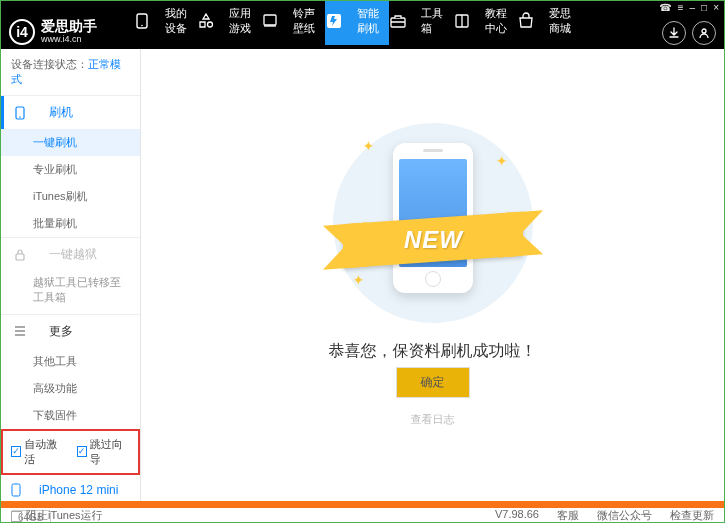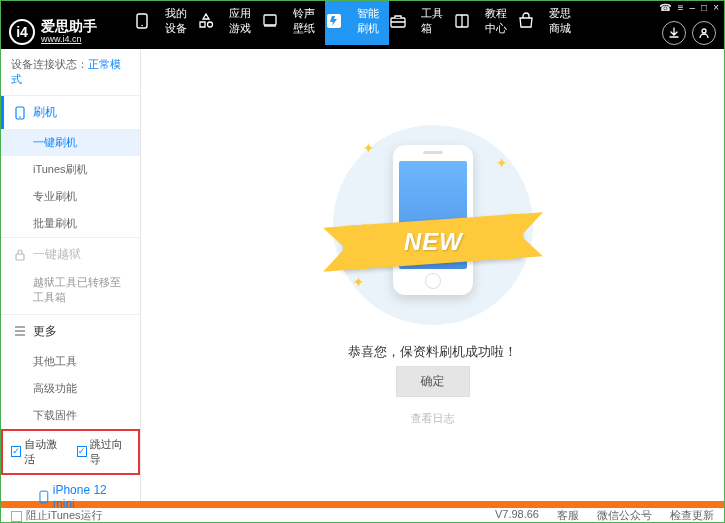--- a/index.html
+++ b/index.html
@@ -2,62 +2,62 @@
 <html><head>
 <meta charset="utf-8">
 <style>
 * { margin: 0; padding: 0; box-sizing: border-box; }
 body { font-family: "Microsoft YaHei", Arial, sans-serif; font-size: 12px; background: #fff; width: 725px; height: 523px; border: 1px solid #4caf50; overflow: hidden; }
 .titlebar { background: #000000; color: #fff; height: 48px; display: flex; align-items: flex-end; padding: 4px 8px; }
 .logo { display: flex; align-items: center; gap: 6px; width: 124px; }
 .logo-icon { width: 26px; height: 26px; border: 2px solid #fff; border-radius: 50%; display: flex; align-items: center; justify-content: center; font-weight: bold; font-size: 14px; }
 .logo-text { display: flex; flex-direction: column; line-height: 1.1; }
 .logo-name { font-size: 14px; font-weight: bold; }
-.logo-url { font-size: 9px; opacity: 0.9; text-decoration: underline; }
+.logo-url { font-size: 9px; opacity: 0.9; }
 .nav { display: flex; flex: 1; }
 .nav-item { width: 64px; height: 48px; display: flex; flex-direction: row; align-items: center; justify-content: center; gap: 14px; font-size: 11px; cursor: pointer; }
 .nav-item.active { background: #2196f3; }
 .nav-icon { width: 18px; height: 18px; display: flex; align-items: center; justify-content: center; }
 .titlebar-right { display: flex; align-items: center; gap: 6px; }
 .circ-btn { width: 24px; height: 24px; border: 1.5px solid rgba(255,255,255,0.7); border-radius: 50%; display: flex; align-items: center; justify-content: center; cursor: pointer; }
 .win-controls { position: absolute; top: 2px; right: 6px; display: flex; gap: 6px; font-size: 10px; color: #fff; }
 .win-btn { cursor: pointer; opacity: 0.9; }
 .body-area { display: flex; height: 452px; }
 .sidebar { width: 140px; border-right: 1px solid #e5e5e5; display: flex; flex-direction: column; }
 .conn-status { padding: 8px 10px; font-size: 11px; color: #666; }
 .conn-status .mode { color: #0a84ff; }
 .side-section { border-top: 1px solid #eee; }
-.side-head { display: flex; align-items: center; gap: 6px; padding: 8px 12px; color: #333; font-size: 12px; }
+.side-head { display: flex; align-items: center; gap: 22px; padding: 8px 12px; color: #333; font-size: 12px; }
 .side-head.active { border-left: 3px solid #0a84ff; color: #0a84ff; padding-left: 9px; }
 .side-head.locked { color: #bbb; }
 .side-sub { padding: 6px 12px 6px 32px; color: #666; font-size: 11px; cursor: pointer; }
 .side-sub.active { background: #e8f3ff; color: #0a84ff; }
 .side-note { padding: 4px 12px 8px 32px; color: #999; font-size: 11px; line-height: 1.4; }
 .checkbox-row { border: 2px solid #e53935; padding: 6px 8px; display: flex; gap: 12px; font-size: 11px; color: #444; }
 .cb { display: flex; align-items: center; gap: 3px; }
 .cb-box { width: 11px; height: 11px; border: 1px solid #0a84ff; display: flex; align-items: center; justify-content: center; color: #0a84ff; font-size: 9px; line-height: 1; }
 .device-block { padding: 8px 10px; }
-.device-name { color: #0a84ff; font-size: 12px; display: flex; align-items: center; gap: 4px; margin-left: 28px; }
+.device-name { color: #0a84ff; font-size: 12px; display: flex; align-items: center; gap: 18px; }
 .storage-badge { display: inline-block; border: 1px solid #ccc; border-radius: 2px; padding: 1px 6px; font-size: 10px; color: #888; margin-top: 13px; }
 .device-sub { font-size: 10px; color: #999; margin-top: 2px; }
 .main { flex: 1; position: relative; display: flex; flex-direction: column; align-items: center; justify-content: center; }
 .illus { position: relative; width: 200px; height: 200px; }
 .illus-circle { width: 200px; height: 200px; border-radius: 50%; background: #eaf3f9; position: absolute; }
 .phone { position: absolute; left: 60px; top: 20px; width: 80px; height: 150px; background: #fff; border-radius: 12px; box-shadow: 0 4px 12px rgba(0,0,0,0.15); }
 .phone::before { content:""; position:absolute; top:6px; left:50%; transform:translateX(-50%); width:20px; height:3px; background:#ddd; border-radius:2px; }
 .phone::after { content:""; position:absolute; bottom:6px; left:50%; transform:translateX(-50%); width:14px; height:14px; border:1px solid #ddd; border-radius:50%; }
 .phone-screen { position:absolute; top:16px; left:6px; right:6px; bottom:26px; background: linear-gradient(#6fb7ff,#4a90e2); border-radius:2px; }
 .ribbon { position:absolute; top:95px; left:10px; width:180px; height:44px; background:#ffc93c; transform: skewY(-4deg); display:flex; align-items:center; justify-content:center; box-shadow:0 2px 4px rgba(0,0,0,0.2); }
 .ribbon::before, .ribbon::after { content:""; position:absolute; width:0; height:0; border:22px solid #ffc93c; }
 .ribbon::before { left:-20px; border-left-color:transparent; }
 .ribbon::after { right:-20px; border-right-color:transparent; }
 .ribbon-text { color:#fff; font-weight:bold; font-size:24px; font-style:italic; letter-spacing:1px; transform: skewY(4deg); text-shadow:1px 1px 2px rgba(0,0,0,0.2); }
 .sparkle { position:absolute; color:#ffc93c; font-size:14px; }
-.success-text { margin-top: 18px; font-size: 13px; color: #333; }
-.ok-btn { margin-top: 5px; border: 1px solid #ddd; background: #e5e5e5; padding: 6px 24px; font-size: 12px; color: #555; cursor: pointer; }
+.success-text { margin-top: 18px; font-size: 16px; color: #333; }
+.ok-btn { margin-top: 5px; border: 1px solid #ddd; background: #eab308; padding: 6px 24px; font-size: 12px; color: #555; cursor: pointer; }
 .log-link { margin-top: 14px; font-size: 11px; color: #bbb; cursor: pointer; }
 .statusbar { height: 22px; border-top: 7px solid #f97316; display: flex; align-items: center; padding: 0 10px; font-size: 11px; color: #666; }
 .statusbar .right { margin-left: auto; display: flex; gap: 18px; }
 .sb-cb { width:11px; height:11px; border:1px solid #aaa; display:inline-block; margin-right:4px; vertical-align:middle; }
 svg { display: block; }
 </style>
 </head>
 <body>
 
 <div class="win-controls">
@@ -163,22 +163,22 @@
     <div class="side-section">
       <div class="side-head active">
         <svg width="14" height="14" viewBox="0 0 14 14">
             <rect x="3" y="1" width="8" height="12" rx="1.5" stroke="#0a84ff" stroke-width="1.2" fill="none"></rect>
             <circle cx="7" cy="11" r="0.8" fill="#0a84ff"></circle>
           </svg>
         <span>刷机</span>
       </div>
       <div id="flash-items">
           <div class="side-sub active">一键刷机</div>
+          <div class="side-sub">专业刷机</div>
           <div class="side-sub">iTunes刷机</div>
-          <div class="side-sub">专业刷机</div>
           <div class="side-sub">批量刷机</div>
         </div>
     </div>
 
     <div class="side-section">
       <div class="side-head locked">
         <svg width="14" height="14" viewBox="0 0 14 14">
             <rect x="3" y="6" width="8" height="6" rx="1" stroke="#bbb" stroke-width="1.2" fill="none"></rect>
             <path d="M5 6V4a2 2 0 014 0v2" stroke="#bbb" stroke-width="1.2" fill="none"></path>
           </svg>

